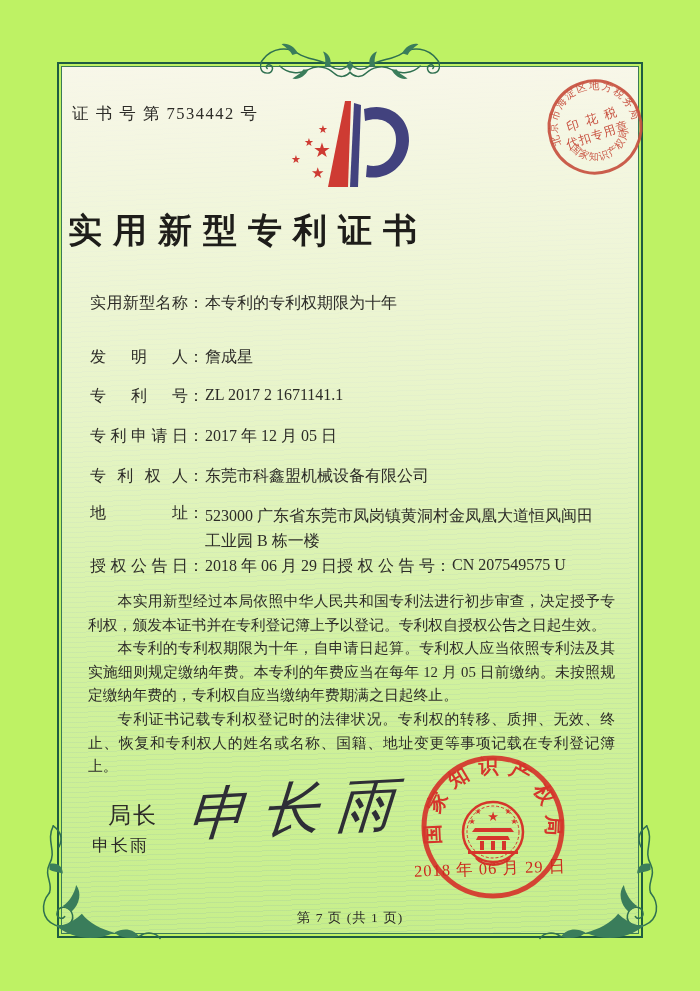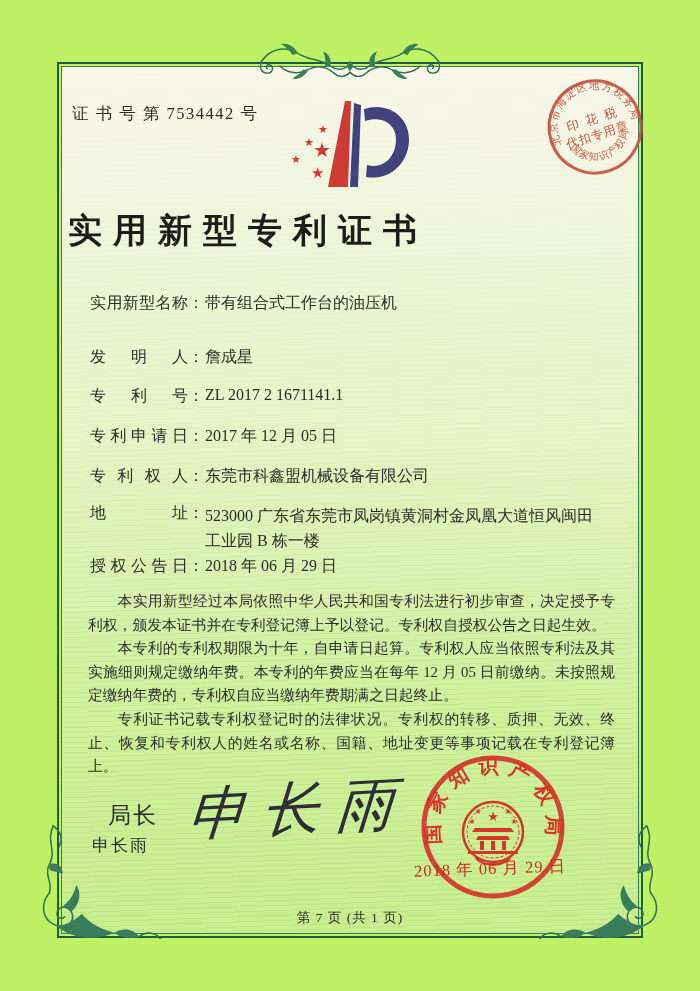--- a/index.html
+++ b/index.html
@@ -112,40 +112,43 @@
         <textPath href="#taxBottom" startOffset="50%" text-anchor="middle">国家知识产权局</textPath>
       </text>
       <text x="75" y="71" font-size="12.5" text-anchor="middle" letter-spacing="2">印 花 税</text>
       <text x="75" y="87" font-size="12" text-anchor="middle" letter-spacing="1">代扣专用章</text>
     </g>
   </svg>
 
   <div class="abs title">实用新型专利证书</div>
 
   <div class="abs frow" style="top:293px">
-    <span class="flabel">实用新型名称</span><span class="fcolon">：</span><span class="fvalue">带有组合式工作台的油压机</span>
+    <span class="flabel">实用新型名称</span><span class="fcolon">：</span><span class="fvalue">本专利的专利权期限为十年</span>
   </div>
   <div class="abs frow" style="top:347px">
     <span class="flabel">发明人</span><span class="fcolon">：</span><span class="fvalue">詹成星</span>
   </div>
   <div class="abs frow" style="top:386px">
     <span class="flabel">专利号</span><span class="fcolon">：</span><span class="fvalue">ZL 2017 2 1671141.1</span>
   </div>
   <div class="abs frow" style="top:426px">
     <span class="flabel">专利申请日</span><span class="fcolon">：</span><span class="fvalue">2017 年 12 月 05 日</span>
   </div>
   <div class="abs frow" style="top:466px">
     <span class="flabel">专利权人</span><span class="fcolon">：</span><span class="fvalue">东莞市科鑫盟机械设备有限公司</span>
   </div>
   <div class="abs frow" style="top:503px">
     <span class="flabel">地址</span><span class="fcolon">：</span><span class="fvalue addr-val"><span>523000 广东省东莞市凤岗镇黄洞村金凤凰大道恒风闽田</span><br><span>工业园 B 栋一楼</span></span>
   </div>
   <div class="abs frow grant" style="top:556px">
     <span>
       <span class="flabel">授权公告日</span><span class="fcolon">：</span><span class="fvalue">2018 年 06 月 29 日</span>
+    </span>
+    <span>
+      <span class="flabel">授权公告号</span><span class="fcolon">：</span><span class="fvalue">CN 207549575 U</span>
     </span>
   </div>
 
   <div class="abs paras">
     <p>本实用新型经过本局依照中华人民共和国专利法进行初步审查，决定授予专利权，颁发本证书并在专利登记簿上予以登记。专利权自授权公告之日起生效。</p>
     <p>本专利的专利权期限为十年，自申请日起算。专利权人应当依照专利法及其实施细则规定缴纳年费。本专利的年费应当在每年 12 月 05 日前缴纳。未按照规定缴纳年费的，专利权自应当缴纳年费期满之日起终止。</p>
     <p>专利证书记载专利权登记时的法律状况。专利权的转移、质押、无效、终止、恢复和专利权人的姓名或名称、国籍、地址变更等事项记载在专利登记簿上。</p>
   </div>
 
   <div class="abs director-title">局长</div>

